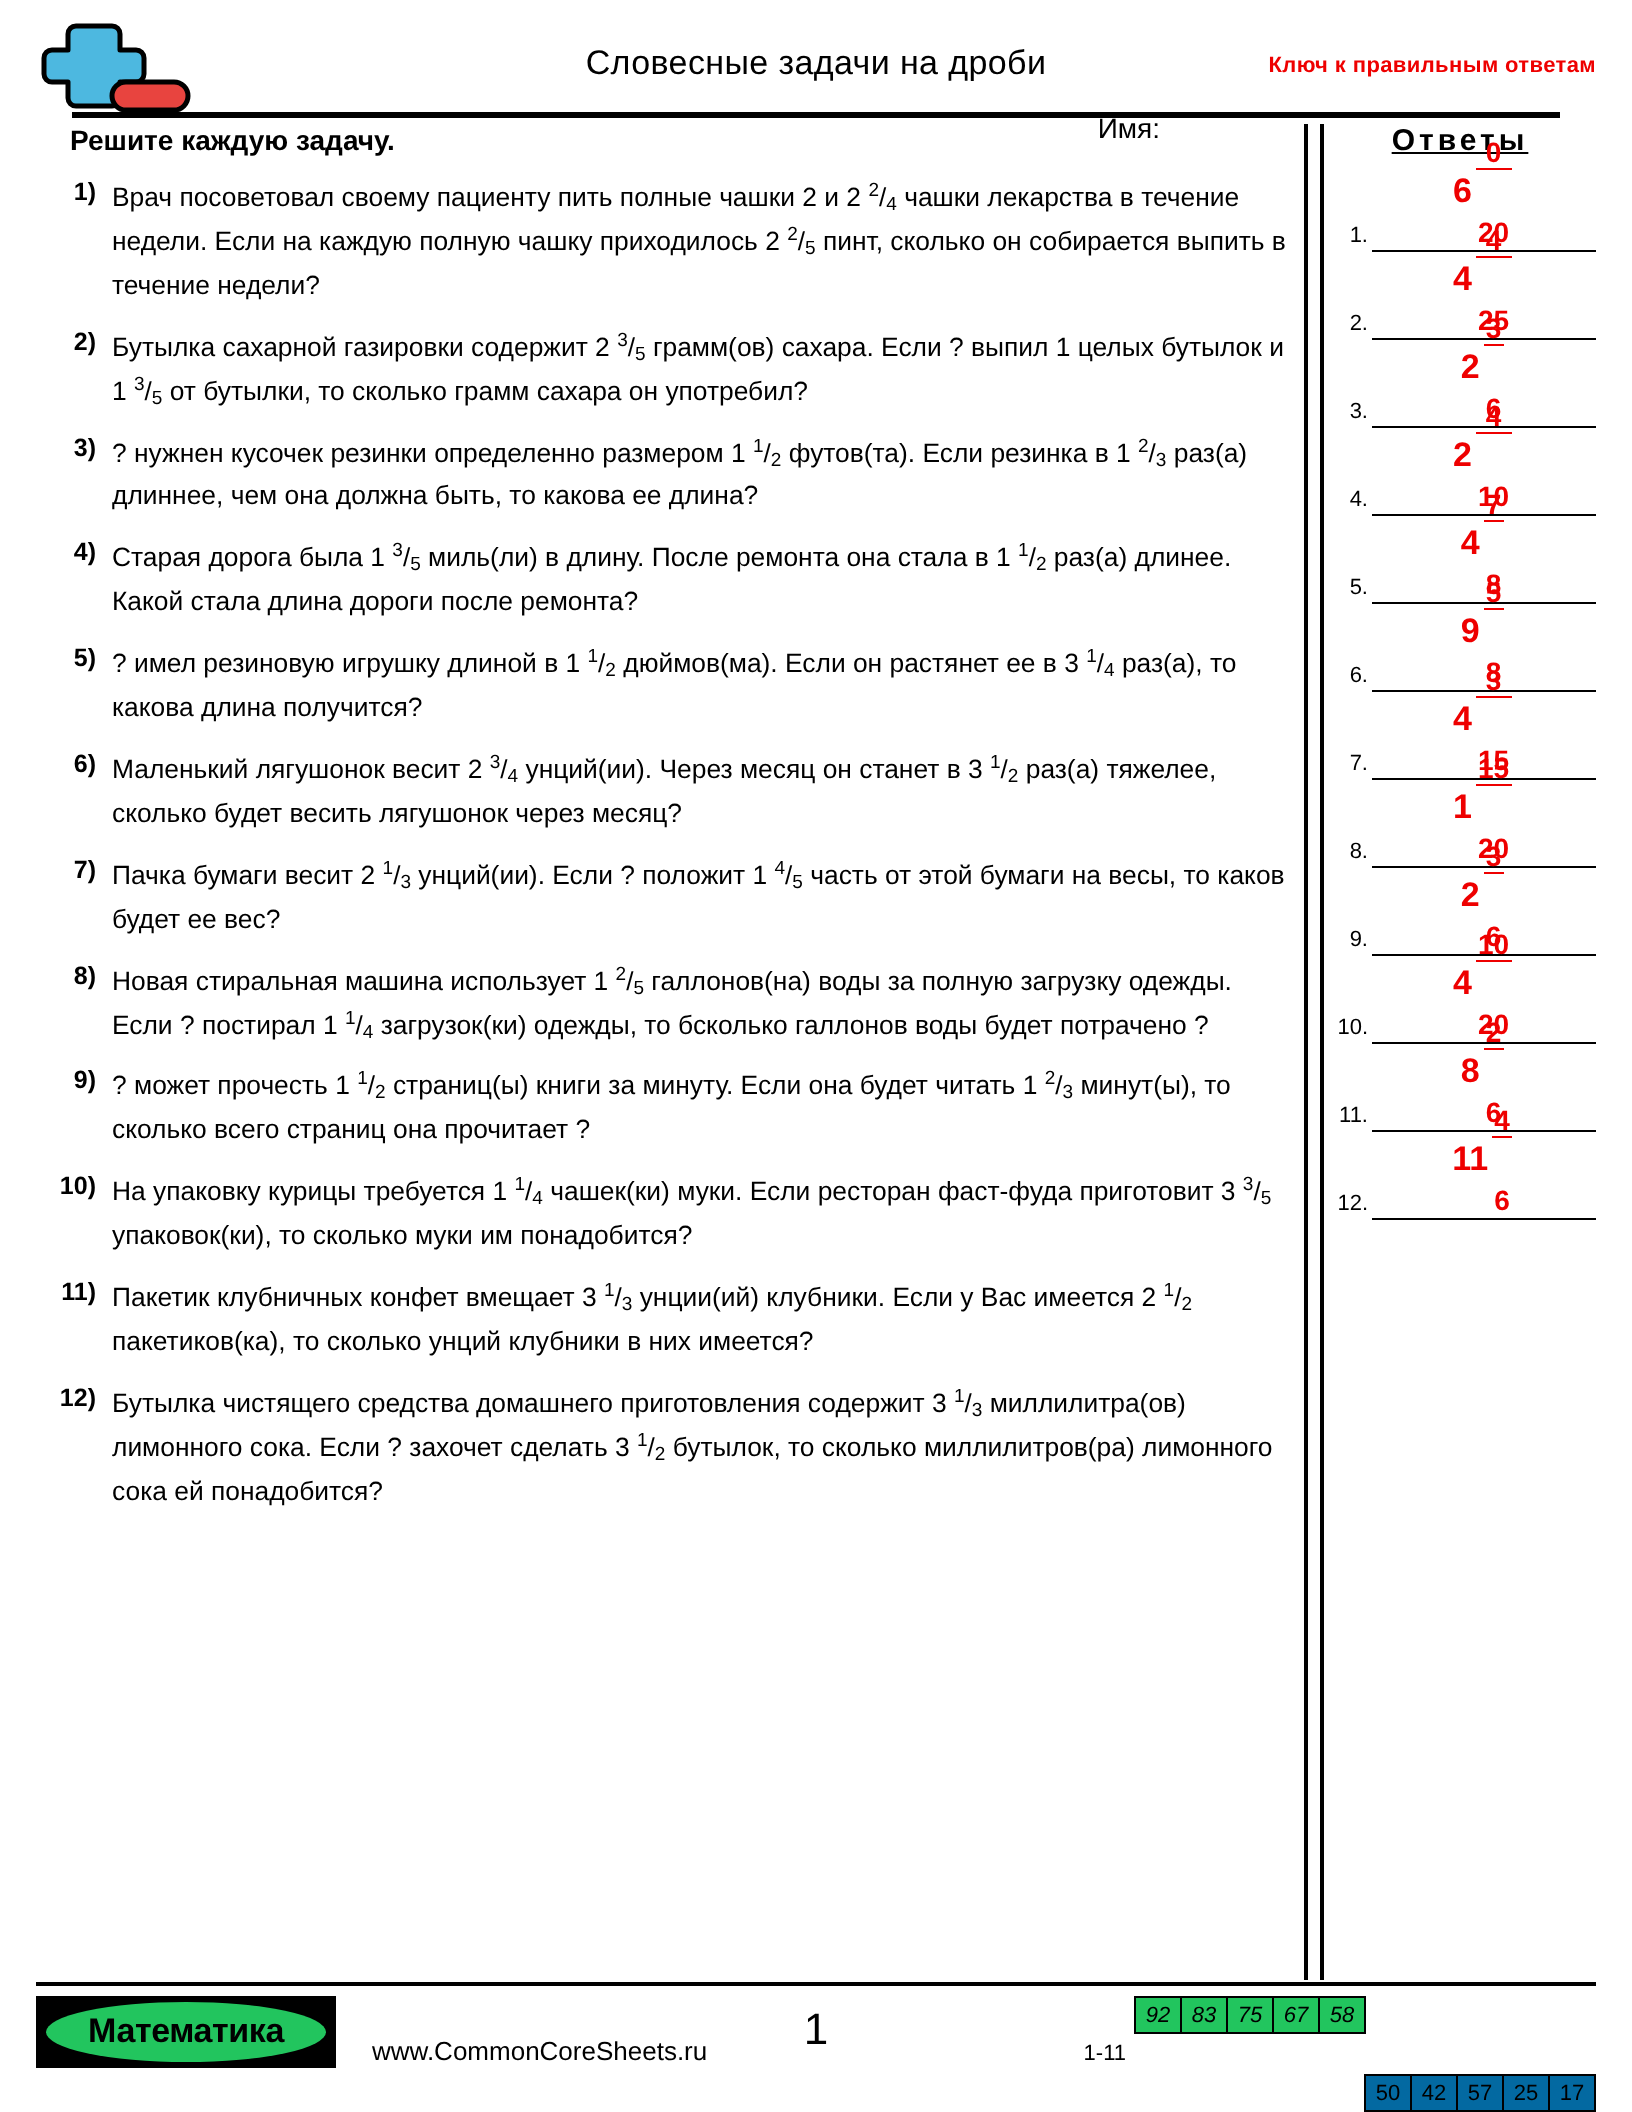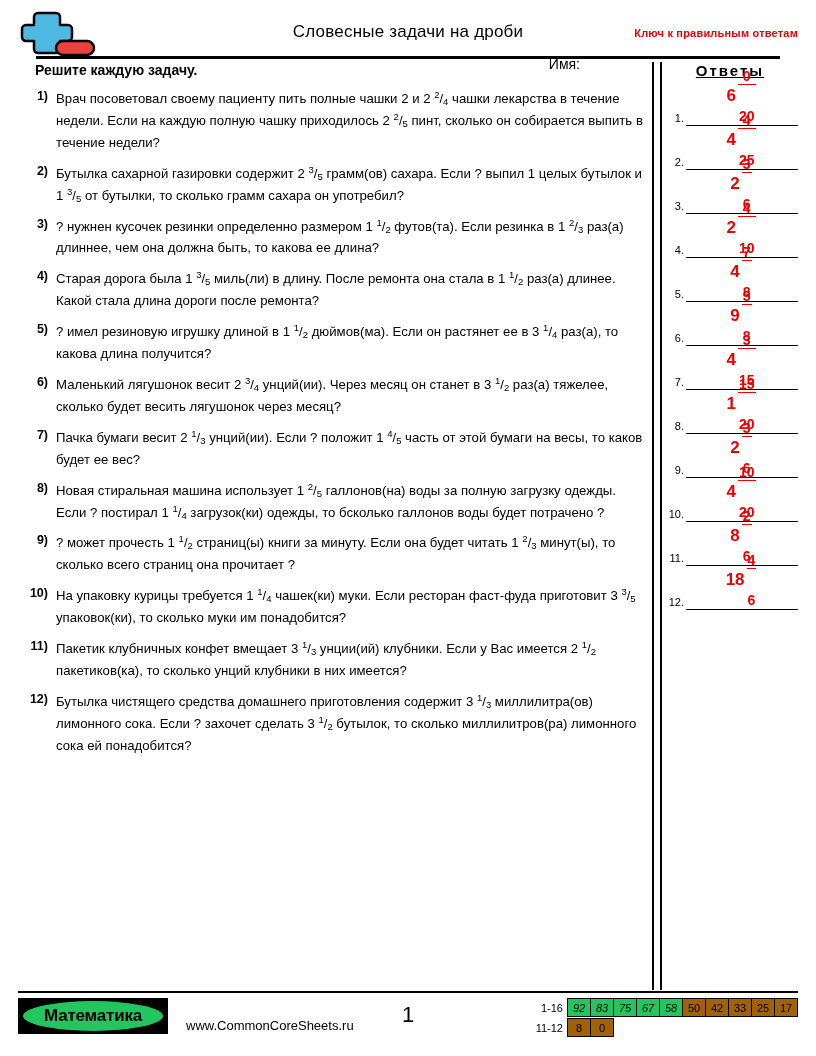--- a/index.html
+++ b/index.html
@@ -288,21 +288,21 @@
   .score-cell {
     width: 22px;
     height: 17px;
     border: 1px solid #000;
     margin-left: -1px;
     font-size: 11px;
     display: flex;
     align-items: center;
     justify-content: center;
   }
-  .score-cell.hl { background: #a16207; }
+  .score-cell.hl { background: #0369a1; margin-top: 39px; }
   .score-cell.plain { background: #22c55e; font-style: italic; }
 </style>
 </head>
 <body>
 
 <div class="page">
 
   <div class="header">
     <div class="logo-icon">
       <svg width="96" height="52" viewBox="0 0 96 52" xmlns="http://www.w3.org/2000/svg">
@@ -424,47 +424,47 @@
           <div class="answer-val"><span class="mixed"><span class="whole">4</span><span class="vfrac"><span class="num">10</span><span class="den">20</span></span></span></div>
           <div class="answer-line"></div>
         </div>
         <div class="answer-row">
           <div class="answer-idx">11.</div>
           <div class="answer-val"><span class="mixed"><span class="whole">8</span><span class="vfrac"><span class="num">2</span><span class="den">6</span></span></span></div>
           <div class="answer-line"></div>
         </div>
         <div class="answer-row">
           <div class="answer-idx">12.</div>
-          <div class="answer-val"><span class="mixed"><span class="whole">18</span><span class="vfrac"><span class="num">4</span><span class="den">6</span></span></span></div>
+          <div class="answer-val"><span class="mixed"><span class="whole">11</span><span class="vfrac"><span class="num">4</span><span class="den">6</span></span></span></div>
           <div class="answer-line"></div>
         </div>
       </div>
   </div>
 
   <div class="footer">
     <div class="footer-rule"></div>
     <div class="brand">
       <div class="brand-ellipse">
         <span class="brand-text">Математика</span>
       </div>
     </div>
     <div class="site-url">www.CommonCoreSheets.ru</div>
     <div class="page-number">1</div>
     <div class="score-grid" id="score-grid">
         <div class="score-line">
-          <div class="score-label">1-16</div>
+          <div class="score-label">1-11</div>
           <div class="score-cells">
             <div class="score-cell plain">92</div>
             <div class="score-cell plain">83</div>
             <div class="score-cell plain">75</div>
             <div class="score-cell plain">67</div>
             <div class="score-cell plain">58</div>
             <div class="score-cell hl">50</div>
             <div class="score-cell hl">42</div>
-            <div class="score-cell hl">33</div>
+            <div class="score-cell hl">57</div>
             <div class="score-cell hl">25</div>
             <div class="score-cell hl">17</div>
           </div>
         </div>
         <div class="score-line">
           <div class="score-label">11-12</div>
           <div class="score-cells">
             <div class="score-cell hl">8</div>
             <div class="score-cell hl">0</div>
           </div>

